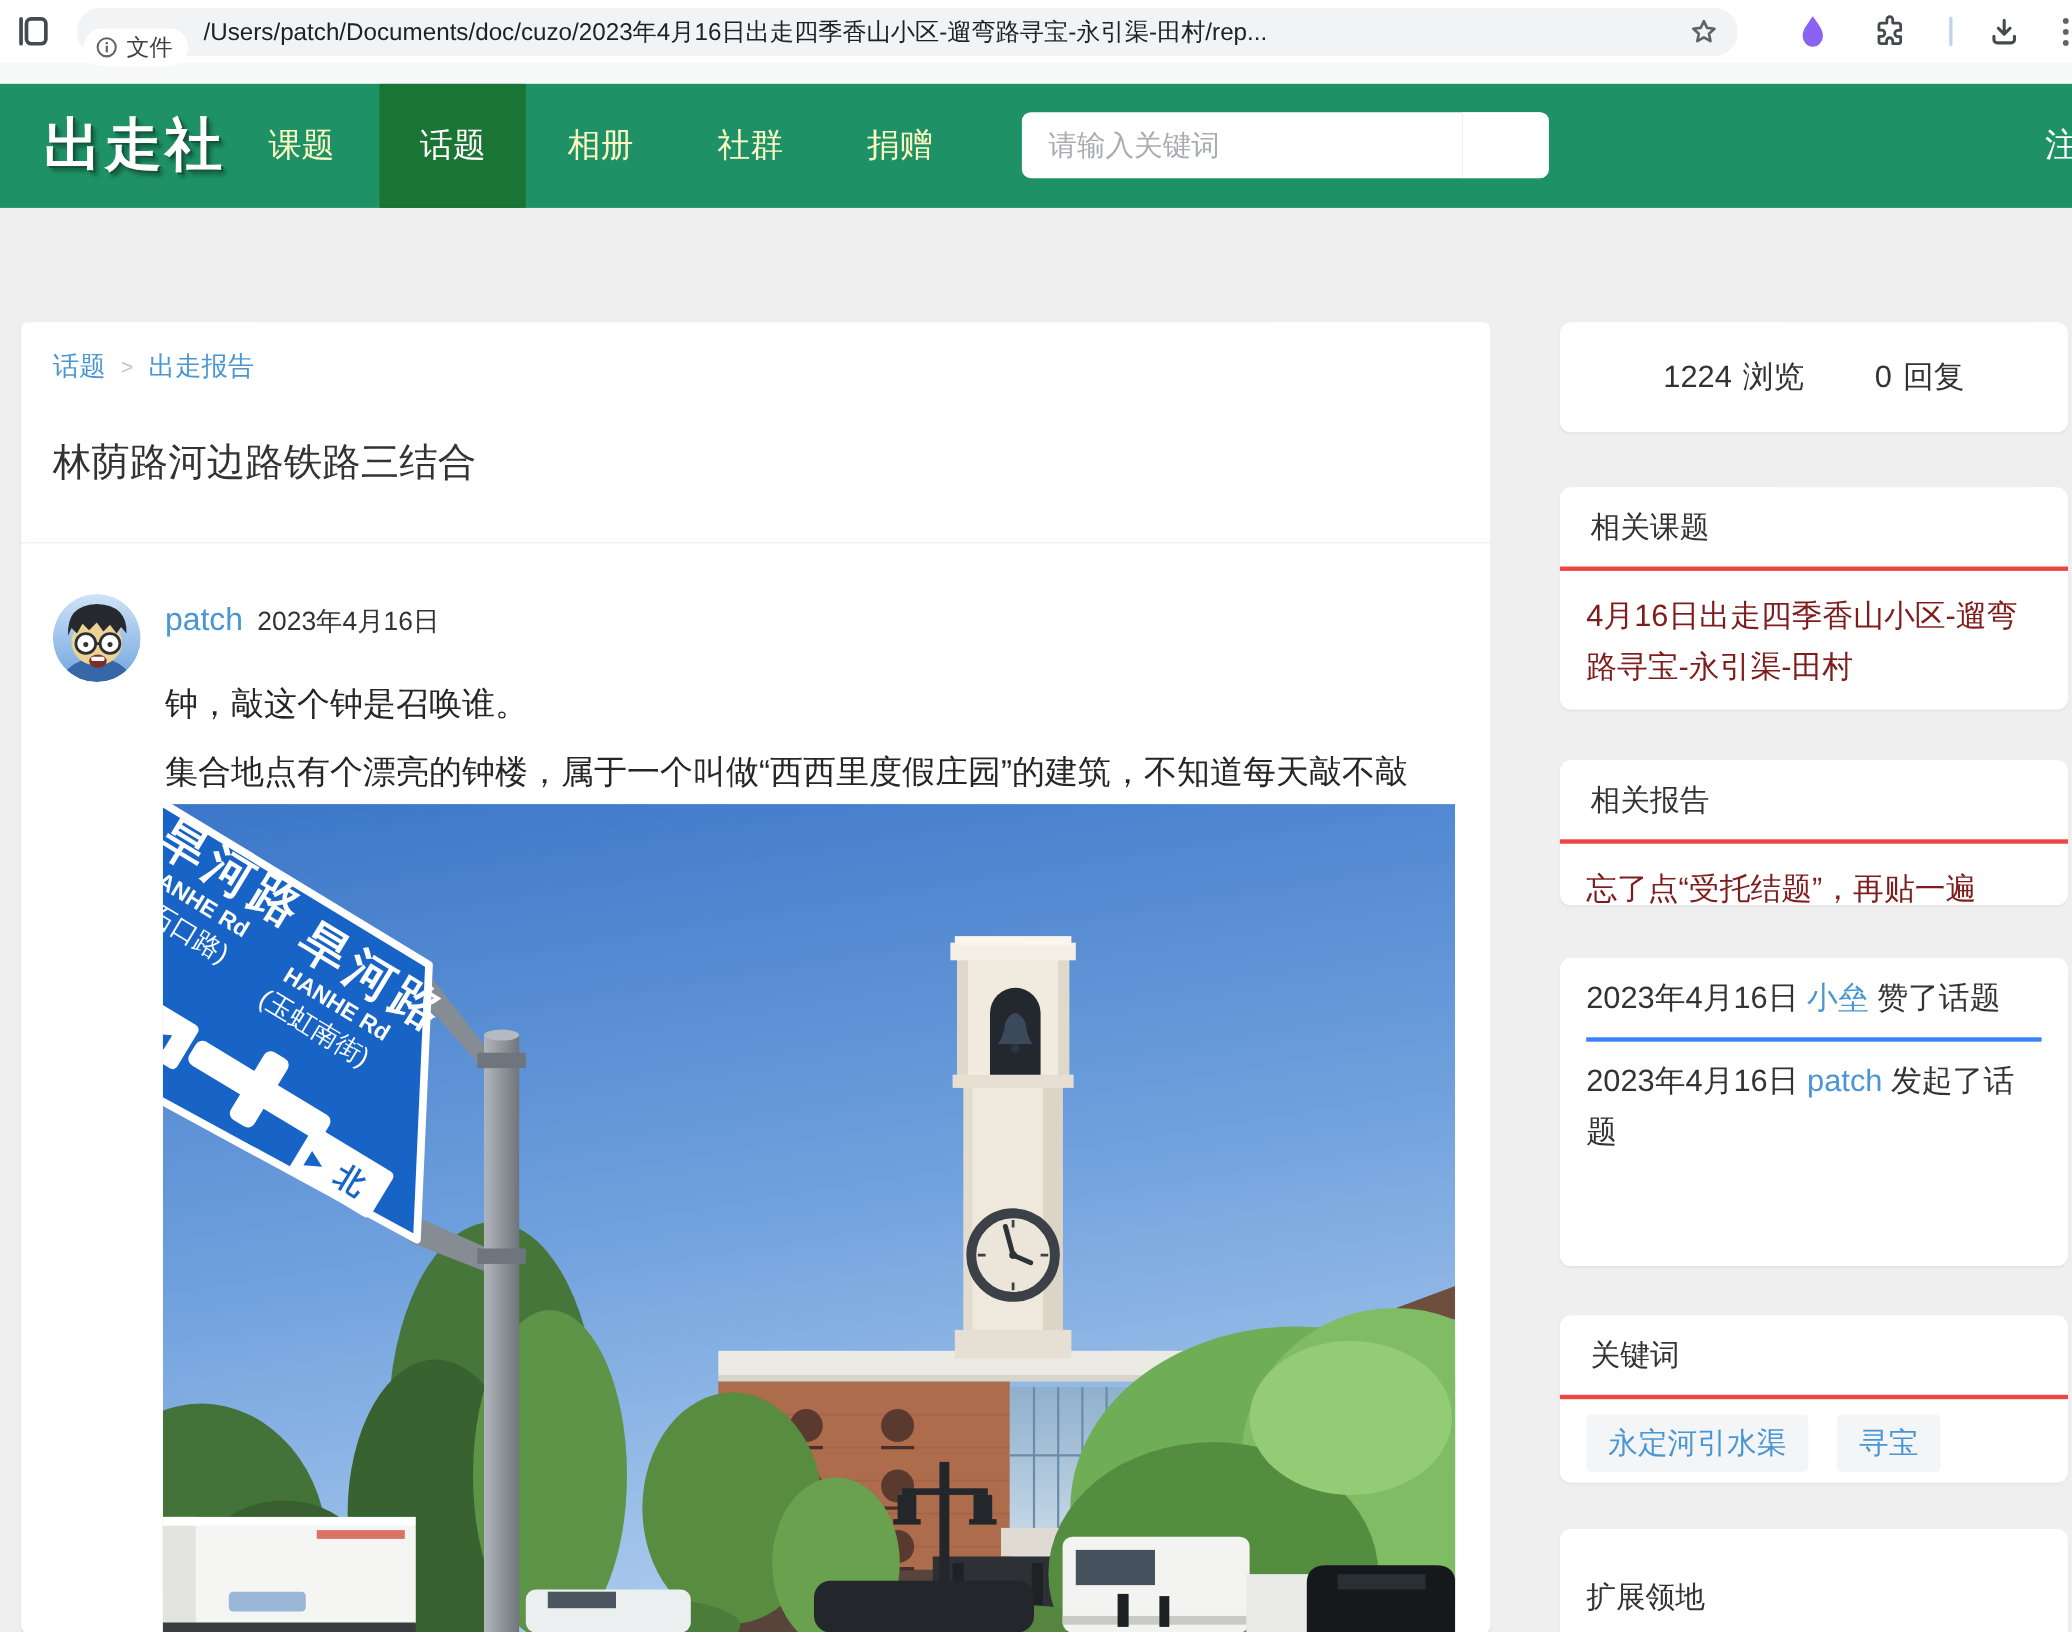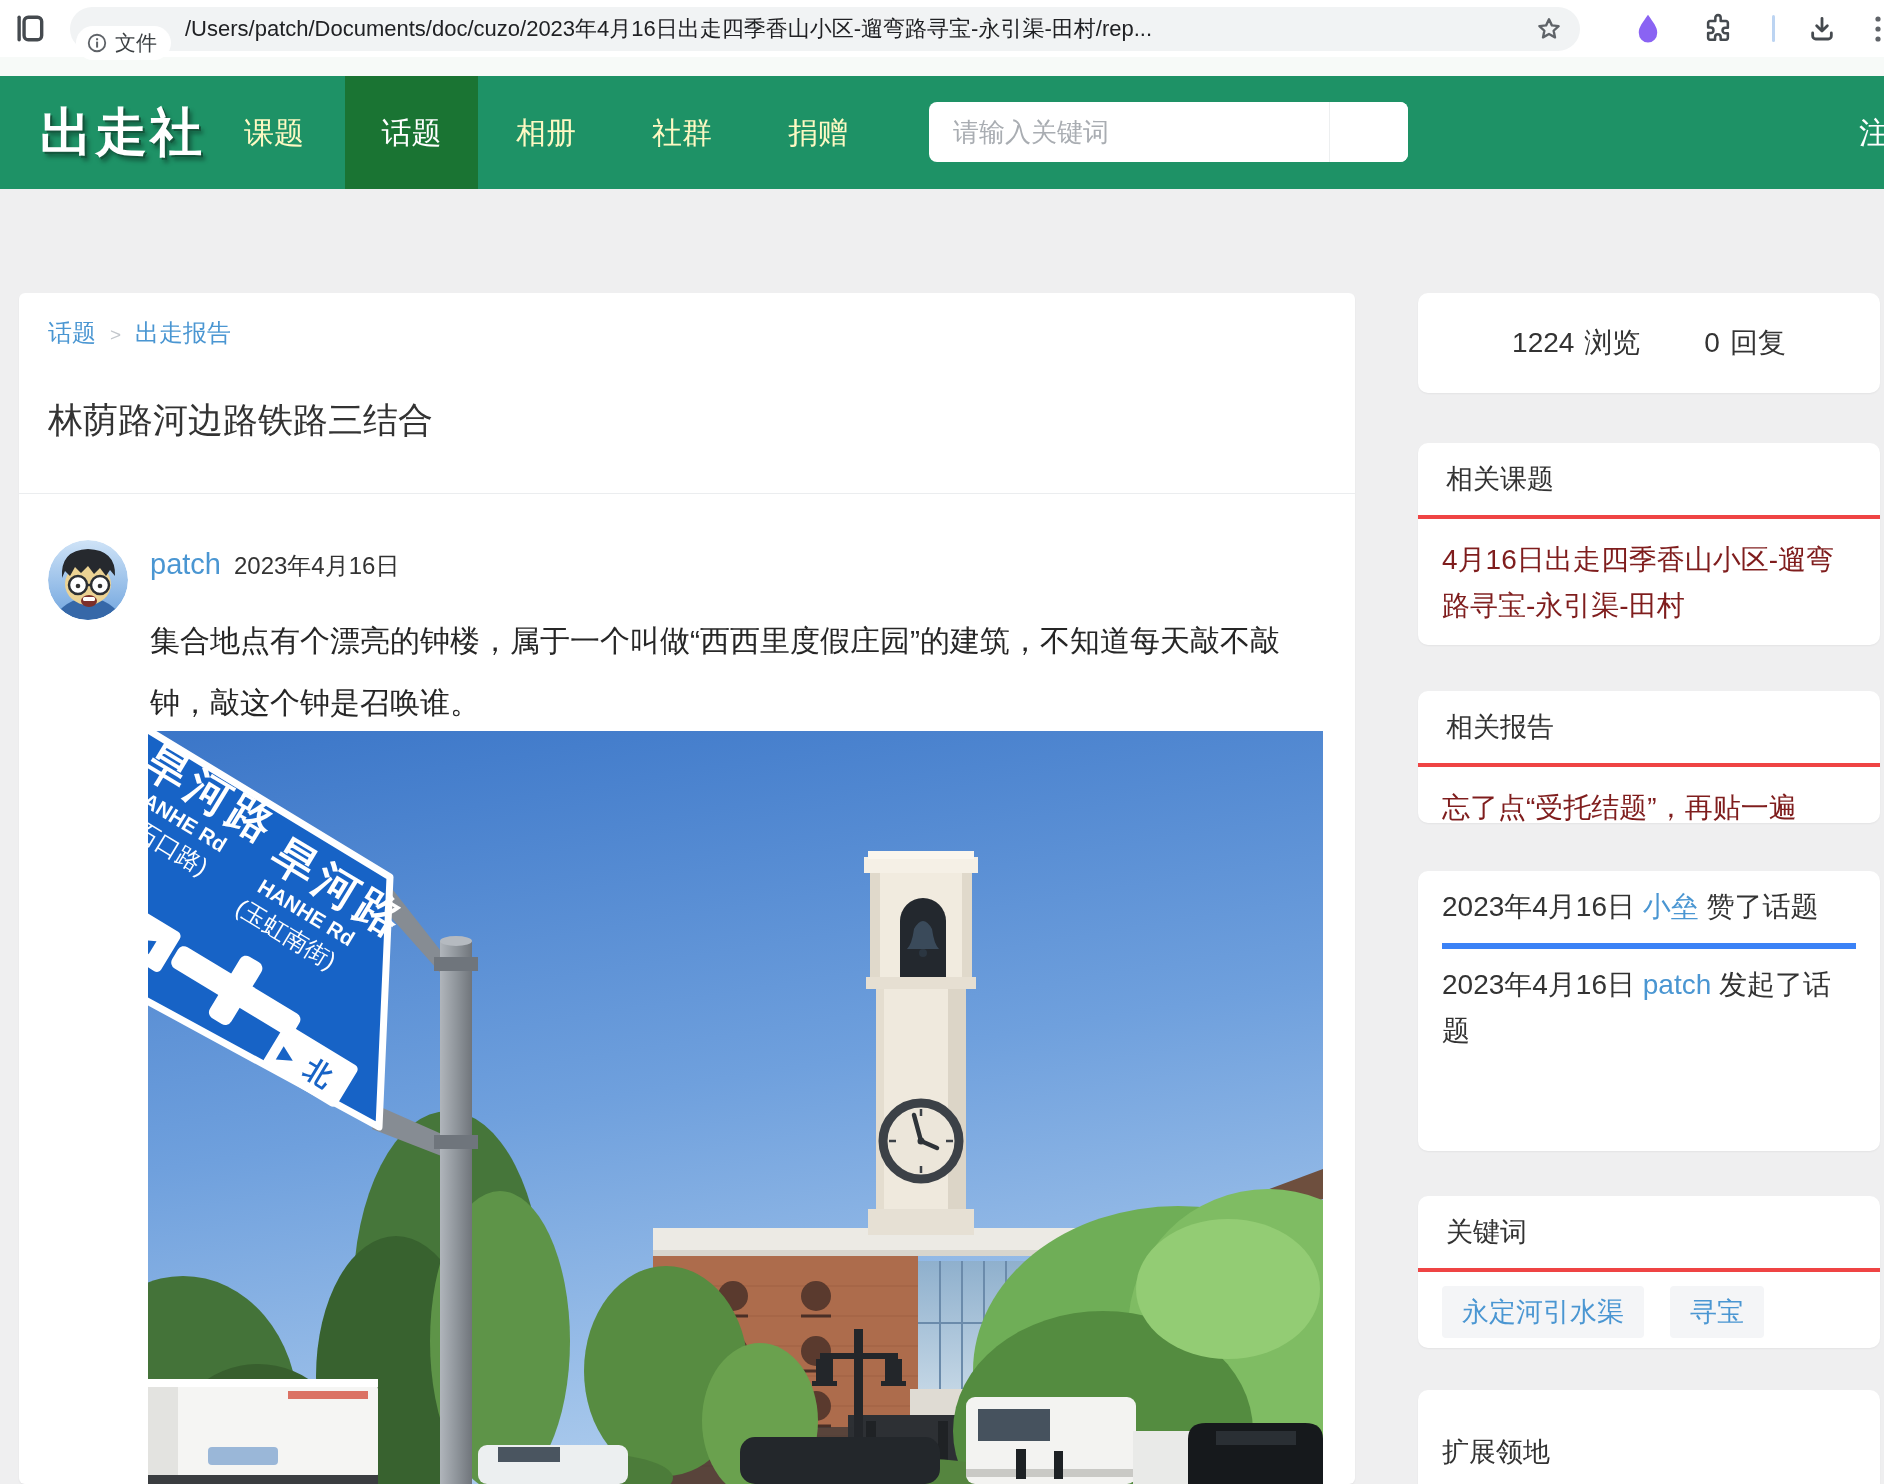--- a/index.html
+++ b/index.html
@@ -74,21 +74,21 @@
   .section-card { padding:0 24px; }
   .card-header { height:76px; display:flex; align-items:center; font-size:27px; color:#333;
     margin:0 -24px; padding:0 28px; border-bottom:4px solid #ef4444; }
   .card-link { display:block; font-size:28px; color:#7f1d1d; line-height:46px; }
   .topics-card  { height:202px; margin-bottom:46px; }
   .topics-card .card-link { padding-top:18px; }
   .reports-card { height:132px; margin-bottom:48px; }
   .reports-card .card-link { padding-top:18px; }
   .activity-card { height:280px; margin-bottom:45px; }
   .act-row { font-size:28px; color:#333; line-height:46px; padding:13px 0; }
-  .act-row + .act-row { border-top:6px solid #3b82f6; }
+  .act-row + .act-row { border-top:4px solid #3b82f6; }
   .act-row a { color:#4a96d2; }
   .keywords-card { height:152px; margin-bottom:42px; }
   .tags-row { margin-top:14px; display:flex; gap:26px; }
   .tag { display:inline-block; background:#f4f5f7; border-radius:4px; padding:8px 20px; font-size:27px; color:#4a96d2; cursor:pointer; }
   .extra-card { height:160px; }
   .extra-card .card-header2 { padding:44px 0 0 24px; font-size:27px; color:#333; }
 </style>
 </head>
 <body>
 
@@ -193,22 +193,22 @@
         <rect x="35" y="57" width="12" height="4" rx="1.5" fill="#fff"></rect>
       </g>
     </svg>
   </div>
   <div class="author-line">
     <a class="author-name">patch</a>
     <span class="post-date">2023年4月16日</span>
   </div>
 
   <div class="post-body">
+    <div class="line">钟，敲这个钟是召唤谁。</div>
     <div class="line">集合地点有个漂亮的钟楼，属于一个叫做“西西里度假庄园”的建筑，不知道每天敲不敲</div>
-    <div class="line">钟，敲这个钟是召唤谁。</div>
   </div>
 
   <div class="photo-wrap">
     <svg width="1175" height="753" viewBox="0 0 1175 753">
       <defs>
         <linearGradient id="sky" x1="0" y1="0" x2="0.25" y2="1">
           <stop offset="0" stop-color="#3b76c8"></stop>
             <stop offset="0.55" stop-color="#6fa0dd"></stop>
             <stop offset="1" stop-color="#a9c9ec"></stop>
         </linearGradient>

